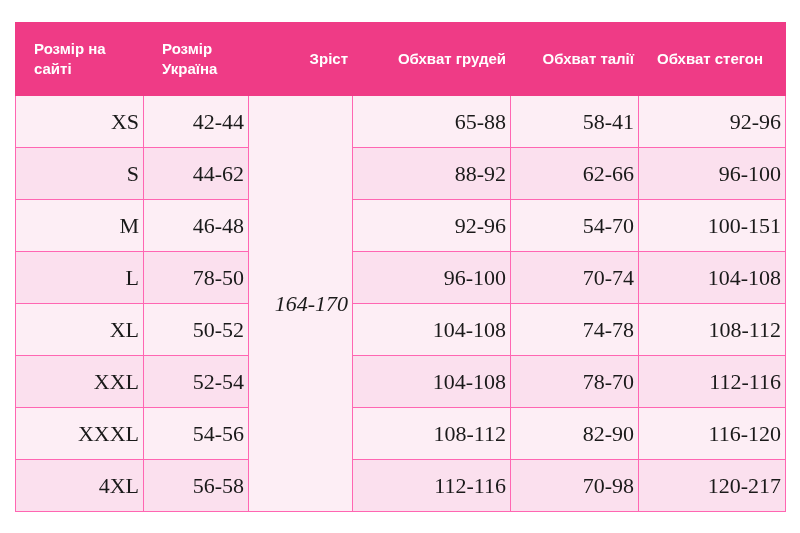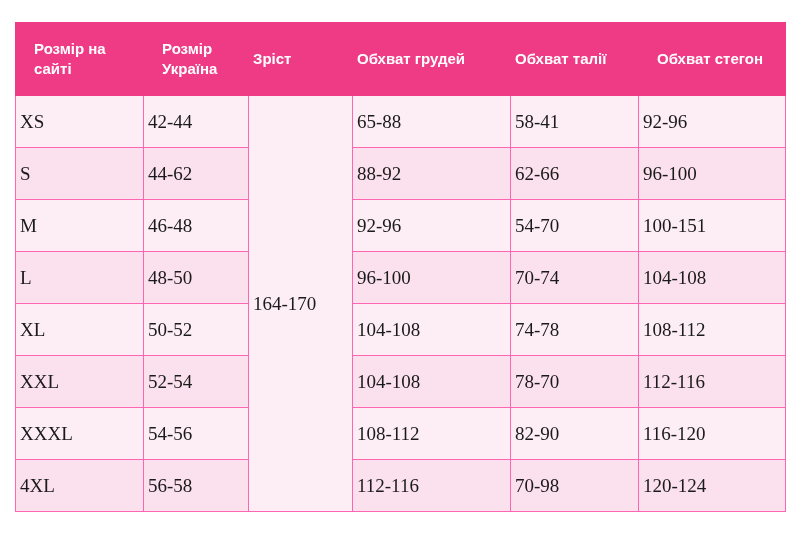--- a/index.html
+++ b/index.html
@@ -20,51 +20,52 @@
     width: 770px;
   }
   table.size-table {
     border-collapse: collapse;
     width: 770px;
     table-layout: fixed;
   }
   table.size-table th,
   table.size-table td {
     border: 1px solid #ff66b2;
-    text-align: left;
+    text-align: right;
     vertical-align: middle;
     color: #1a1a1a;
   }
   table.size-table thead th {
     background: #ef3b86;
     color: #ffffff;
     font-family: "Liberation Sans", sans-serif;
     font-weight: bold;
     font-size: 15px;
     line-height: 1.35;
     padding: 10px 4px;
     height: 52px;
     border-color: #ef3b86;
   }
   table.size-table thead th.th-left {
     text-align: left;
     padding-left: 18px;
   }
   table.size-table tbody td {
     background: #fdeef5;
-    font-size: 19px;
+    font-size: 22px;
     height: 51px;
     padding: 0 4px;
   }
   table.size-table tbody tr.alt td {
     background: #fbe0ee;
   }
   td.height-cell {
     background: #fdeef5 !important;
     font-size: 19px;
+    font-style: italic;
   }
   .col-1 { width: 128px; }
   .col-2 { width: 105px; }
   .col-3 { width: 104px; }
   .col-4 { width: 158px; }
   .col-5 { width: 128px; }
   .col-6 { width: 147px; }
 </style>
 </head>
 <body>
@@ -107,21 +108,21 @@
       </tr>
       <tr>
         <td>M</td>
         <td>46-48</td>
         <td>92-96</td>
         <td>54-70</td>
         <td>100-151</td>
       </tr>
       <tr class="alt">
         <td>L</td>
-        <td>48-50</td>
+        <td>78-50</td>
         <td>96-100</td>
         <td>70-74</td>
         <td>104-108</td>
       </tr>
       <tr>
         <td>XL</td>
         <td>50-52</td>
         <td>104-108</td>
         <td>74-78</td>
         <td>108-112</td>
@@ -138,17 +139,17 @@
         <td>54-56</td>
         <td>108-112</td>
         <td>82-90</td>
         <td>116-120</td>
       </tr>
       <tr class="alt">
         <td>4XL</td>
         <td>56-58</td>
         <td>112-116</td>
         <td>70-98</td>
-        <td>120-124</td>
+        <td>120-217</td>
       </tr>
     </tbody>
   </table>
 </div>
 
 </body></html>

